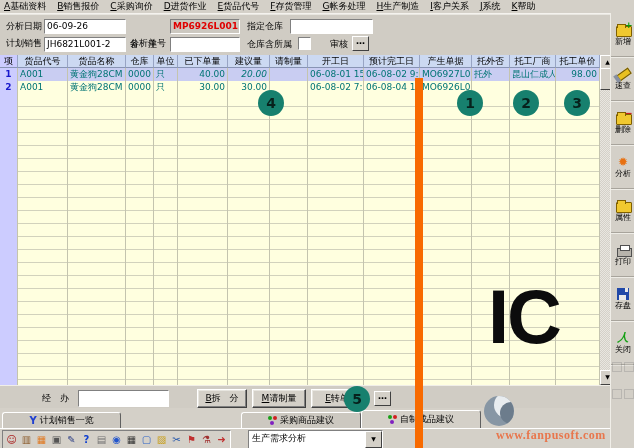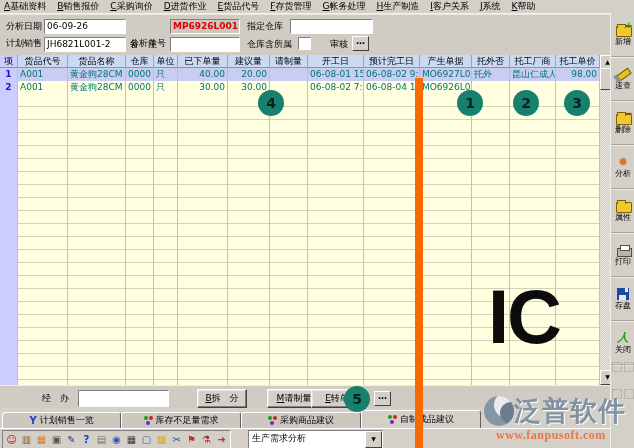--- a/index.html
+++ b/index.html
@@ -199,21 +199,21 @@
     <div class="tc" style="width:44px;">托工单价</div>
   </div>
 
   <div class="trow data r1">
     <div class="tc first" style="width:18px;">1</div>
     <div class="tc" style="width:50px;">A001</div>
     <div class="tc" style="width:58px;">黄金狗28CM</div>
     <div class="tc" style="width:28px;">0000</div>
     <div class="tc" style="width:24px;">只</div>
     <div class="tc num" style="width:50px;">40.00</div>
-    <div class="tc num" style="width:42px;">20.00</div>
+    <div class="tc num" style="width:42px;font-style:italic;">20.00</div>
     <div class="tc" style="width:38px;"></div>
     <div class="tc" style="width:56px;">06-08-01 15:</div>
     <div class="tc" style="width:56px;">06-08-02 9:0</div>
     <div class="tc" style="width:52px;">MO6927L001</div>
     <div class="tc" style="width:38px;">托外</div>
     <div class="tc" style="width:46px;">昆山仁成人</div>
     <div class="tc num" style="width:44px;">98.00</div>
   </div>
 
   <div class="trow data r2">
@@ -237,37 +237,29 @@
 <div class="abs vscroll">
   <div class="sbtn" style="top:0;">▲</div>
   <div class="sthumb"></div>
   <div class="sbtn" style="bottom:0;">▼</div>
 </div>
 
 <div class="abs footerpanel">
   <span class="flabel" style="left:42px;top:6px;">经　办</span>
   <div class="finput" style="left:78px;top:4px;width:85px;height:15px;"></div>
   <div class="btn" style="left:197px;width:48px;"><u>B</u><span>拆　分</span></div>
-  <div class="btn" style="left:252px;width:52px;margin-left:15px;"><u>M</u><span>请制量</span></div>
+  <div class="btn" style="left:252px;width:52px;"><u>M</u><span>请制量</span></div>
   <div class="btn" style="left:311px;width:50px;"><u>E</u><span>转单</span></div>
   <div class="dotbtn" style="left:374px;top:5px;">…</div>
 </div>
 
 <div class="abs tabsrow">
   <div class="tab inactive" style="left:2px;width:117px;">
     <span class="yicon">Y</span>
     <span>计划销售一览</span>
-  </div>
-  <div class="tab inactive" style="left:121px;width:118px;">
-    <span class="tridot">
-        <i class="d1"></i>
-        <i class="d2"></i>
-        <i class="d3"></i>
-      </span>
-    <span>库存不足量需求</span>
   </div>
   <div class="tab inactive" style="left:241px;width:118px;">
     <span class="tridot">
         <i class="d1"></i>
         <i class="d2"></i>
         <i class="d3"></i>
       </span>
     <span>采购商品建议</span>
   </div>
   <div class="tab" style="left:361px;width:118px;z-index:2;">
@@ -363,15 +355,14 @@
 <div class="abs orangeline"></div>
 
 <div class="circle" style="left:258px;top:90px;">4</div>
 <div class="circle" style="left:457px;top:90px;">1</div>
 <div class="circle" style="left:513px;top:90px;">2</div>
 <div class="circle" style="left:564px;top:90px;">3</div>
 <div class="circle" style="left:344px;top:386px;">5</div>
 
 <div class="abs brandmark">
   <span class="brandlogo"></span>
-  <span class="brandtext">泛普软件</span>
 </div>
 <div class="abs brandurl">www.fanpusoft.com</div>
 
 </body></html>

